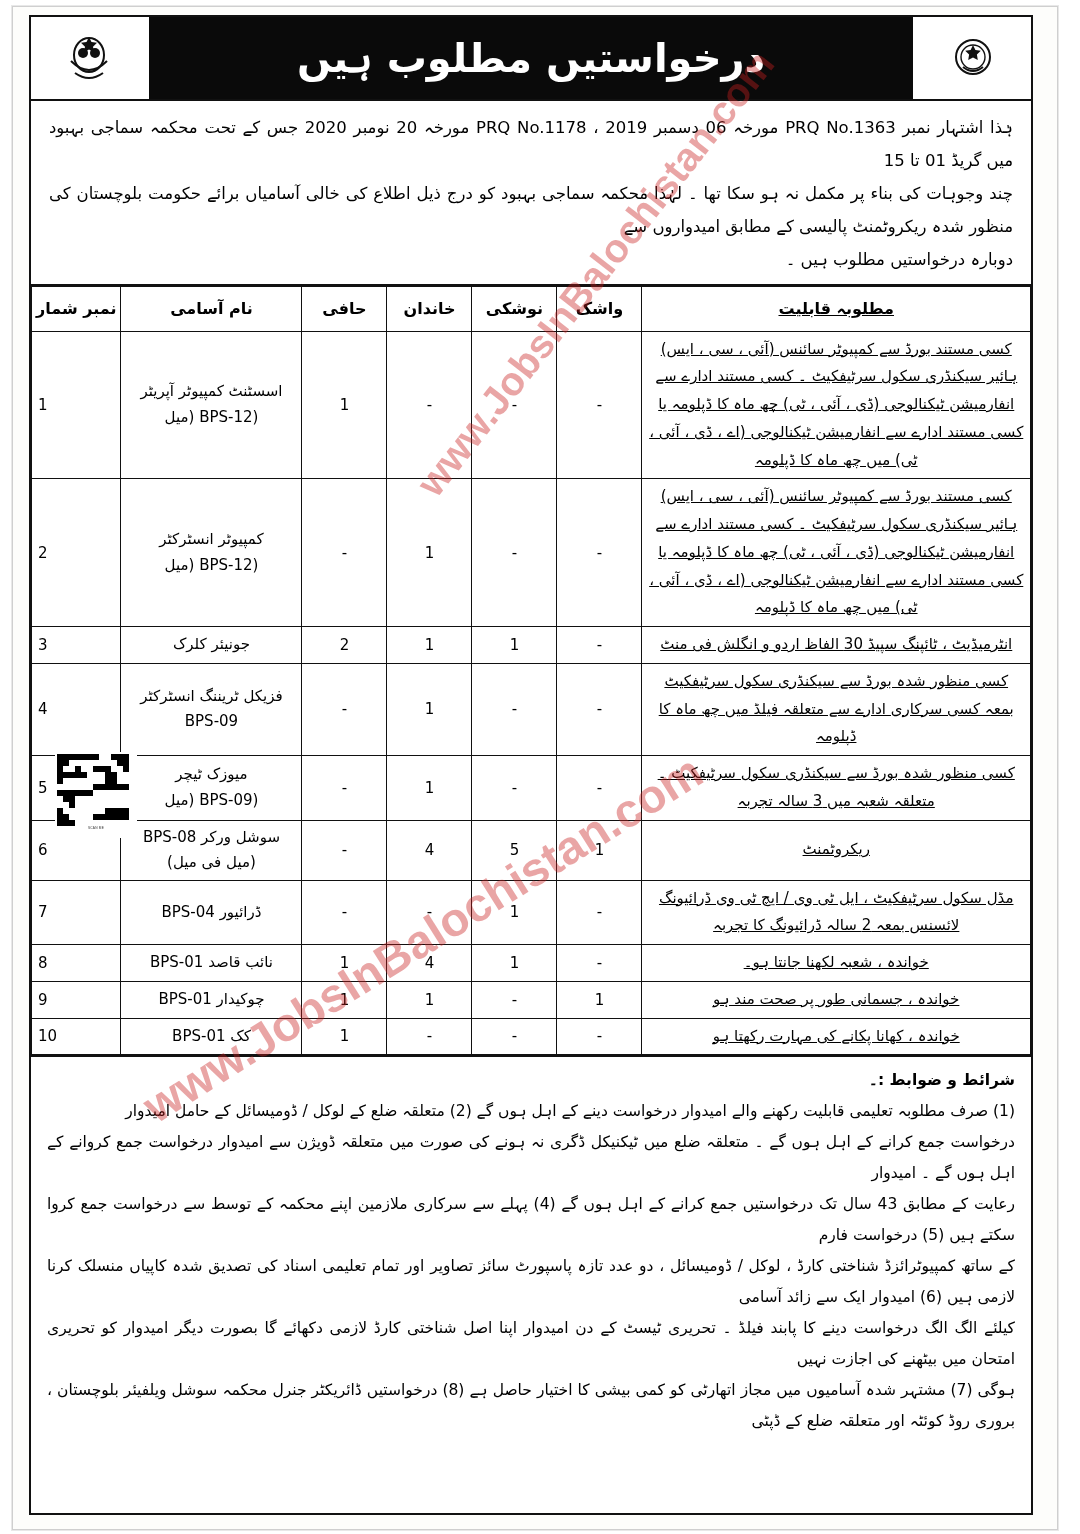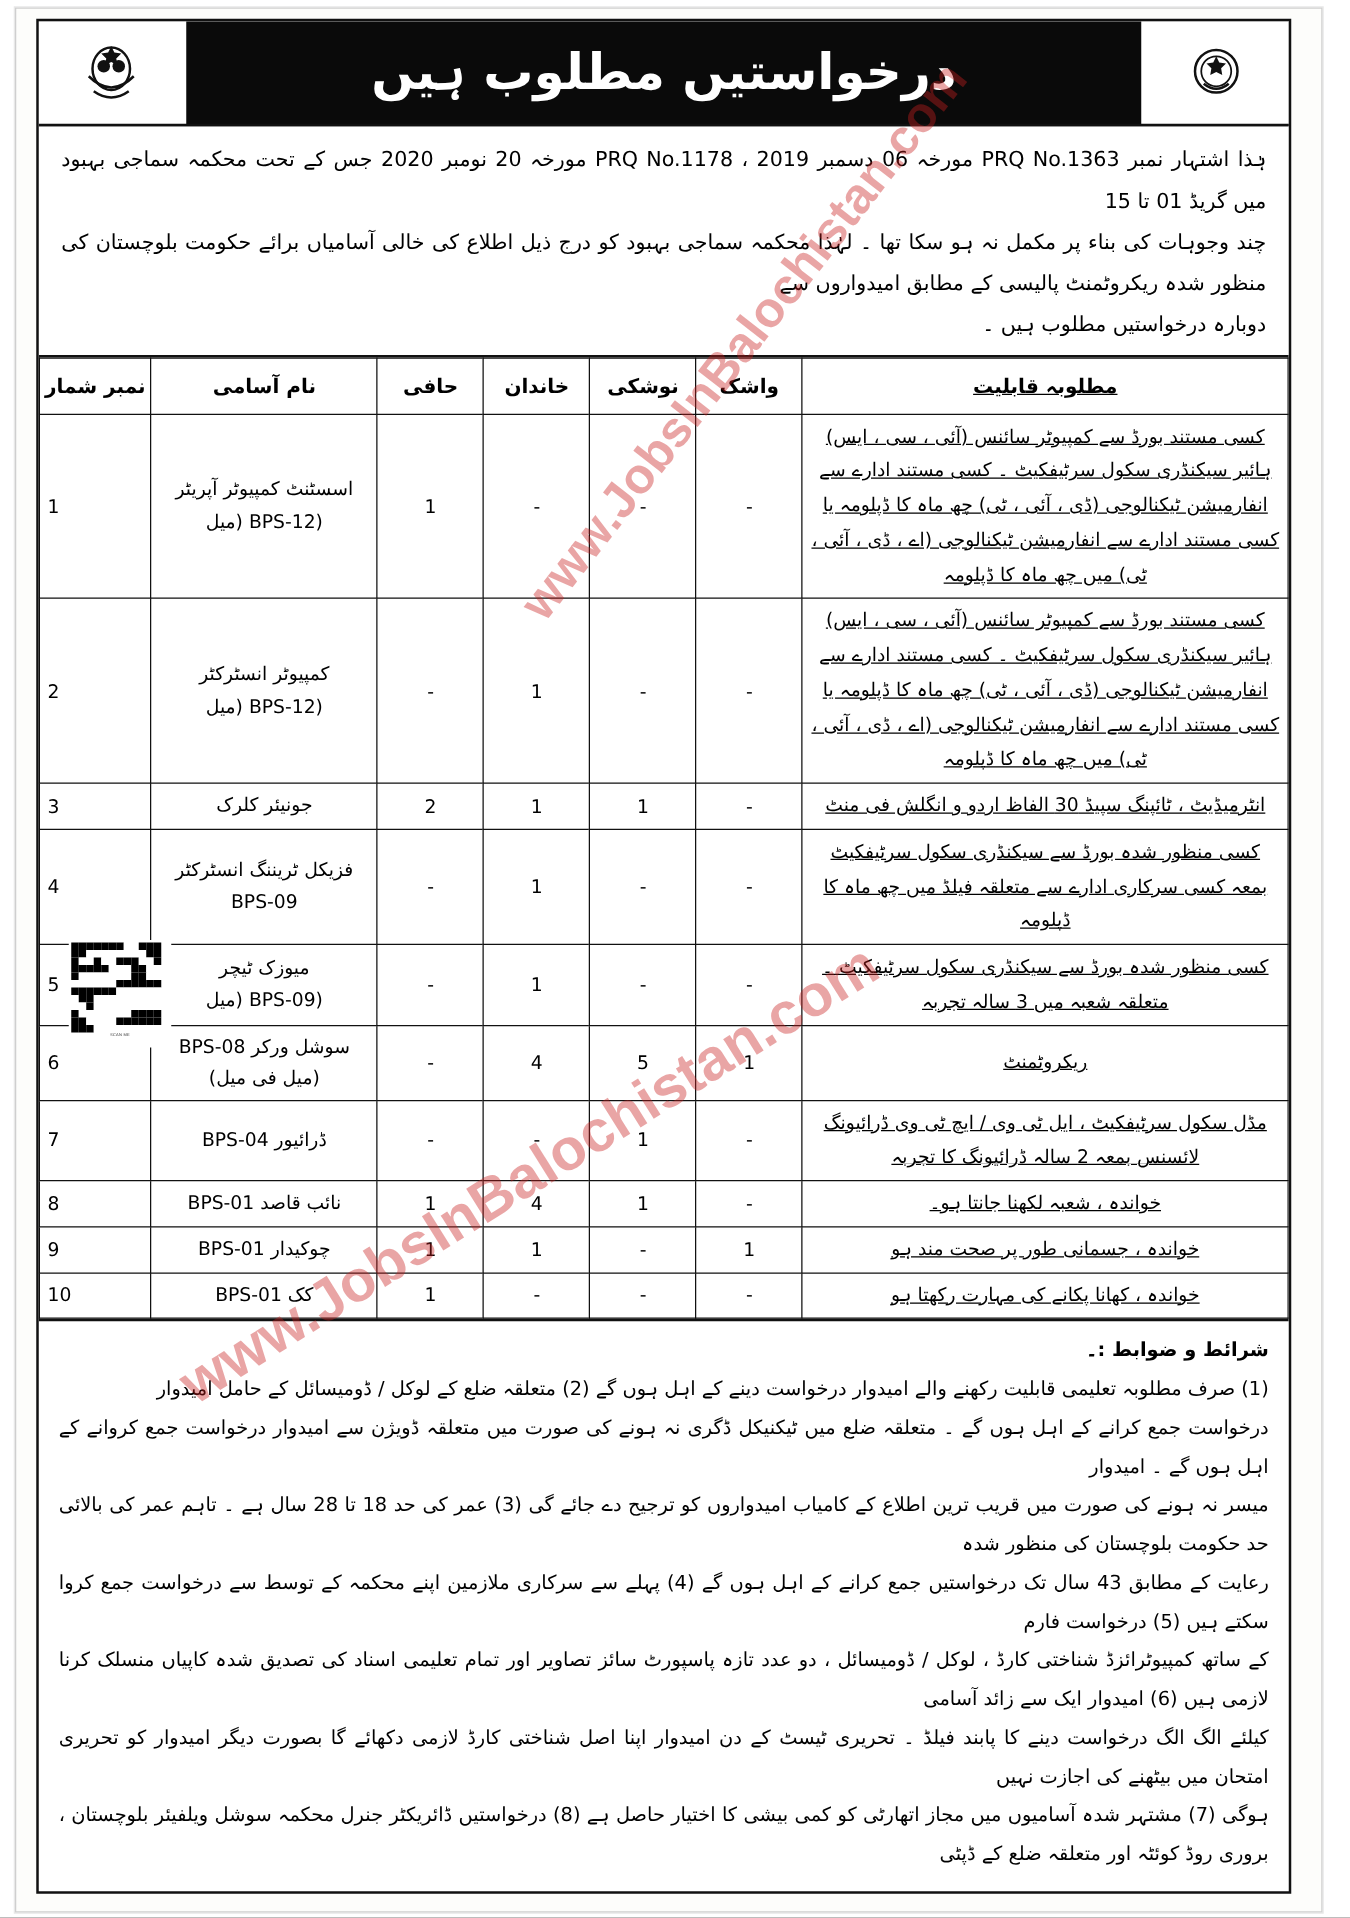--- a/index.html
+++ b/index.html
@@ -336,21 +336,20 @@
               <td class="c-sr">10</td>
             </tr>
           </tbody>
         </table>
       </div>
 
       <div class="terms">
         <b>شرائط و ضوابط :۔</b>
         <span class="ln">(1) صرف مطلوبہ تعلیمی قابلیت رکھنے والے امیدوار درخواست دینے کے اہل ہوں گے (2) متعلقہ ضلع کے لوکل / ڈومیسائل کے حامل امیدوار</span>
         <span class="ln">درخواست جمع کرانے کے اہل ہوں گے ۔ متعلقہ ضلع میں ٹیکنیکل ڈگری نہ ہونے کی صورت میں متعلقہ ڈویژن سے امیدوار درخواست جمع کروانے کے اہل ہوں گے ۔ امیدوار</span>
-        <span class="ln">میسر نہ ہونے کی صورت میں قریب ترین اطلاع کے کامیاب امیدواروں کو ترجیح دے جائے گی (3) عمر کی حد 18 تا 28 سال ہے ۔ تاہم عمر کی بالائی حد حکومت بلوچستان کی منظور شدہ</span>
         <span class="ln">رعایت کے مطابق 43 سال تک درخواستیں جمع کرانے کے اہل ہوں گے (4) پہلے سے سرکاری ملازمین اپنے محکمہ کے توسط سے درخواست جمع کروا سکتے ہیں (5) درخواست فارم</span>
         <span class="ln">کے ساتھ کمپیوٹرائزڈ شناختی کارڈ ، لوکل / ڈومیسائل ، دو عدد تازہ پاسپورٹ سائز تصاویر اور تمام تعلیمی اسناد کی تصدیق شدہ کاپیاں منسلک کرنا لازمی ہیں (6) امیدوار ایک سے زائد آسامی</span>
         <span class="ln">کیلئے الگ الگ درخواست دینے کا پابند فیلڈ ۔ تحریری ٹیسٹ کے دن امیدوار اپنا اصل شناختی کارڈ لازمی دکھائے گا بصورت دیگر امیدوار کو تحریری امتحان میں بیٹھنے کی اجازت نہیں</span>
         <span class="ln">ہوگی (7) مشتہر شدہ آسامیوں میں مجاز اتھارٹی کو کمی بیشی کا اختیار حاصل ہے (8) درخواستیں ڈائریکٹر جنرل محکمہ سوشل ویلفیئر بلوچستان ، بروری روڈ کوئٹہ اور متعلقہ ضلع کے ڈپٹی</span>
         
         
         
         
       </div>
 

